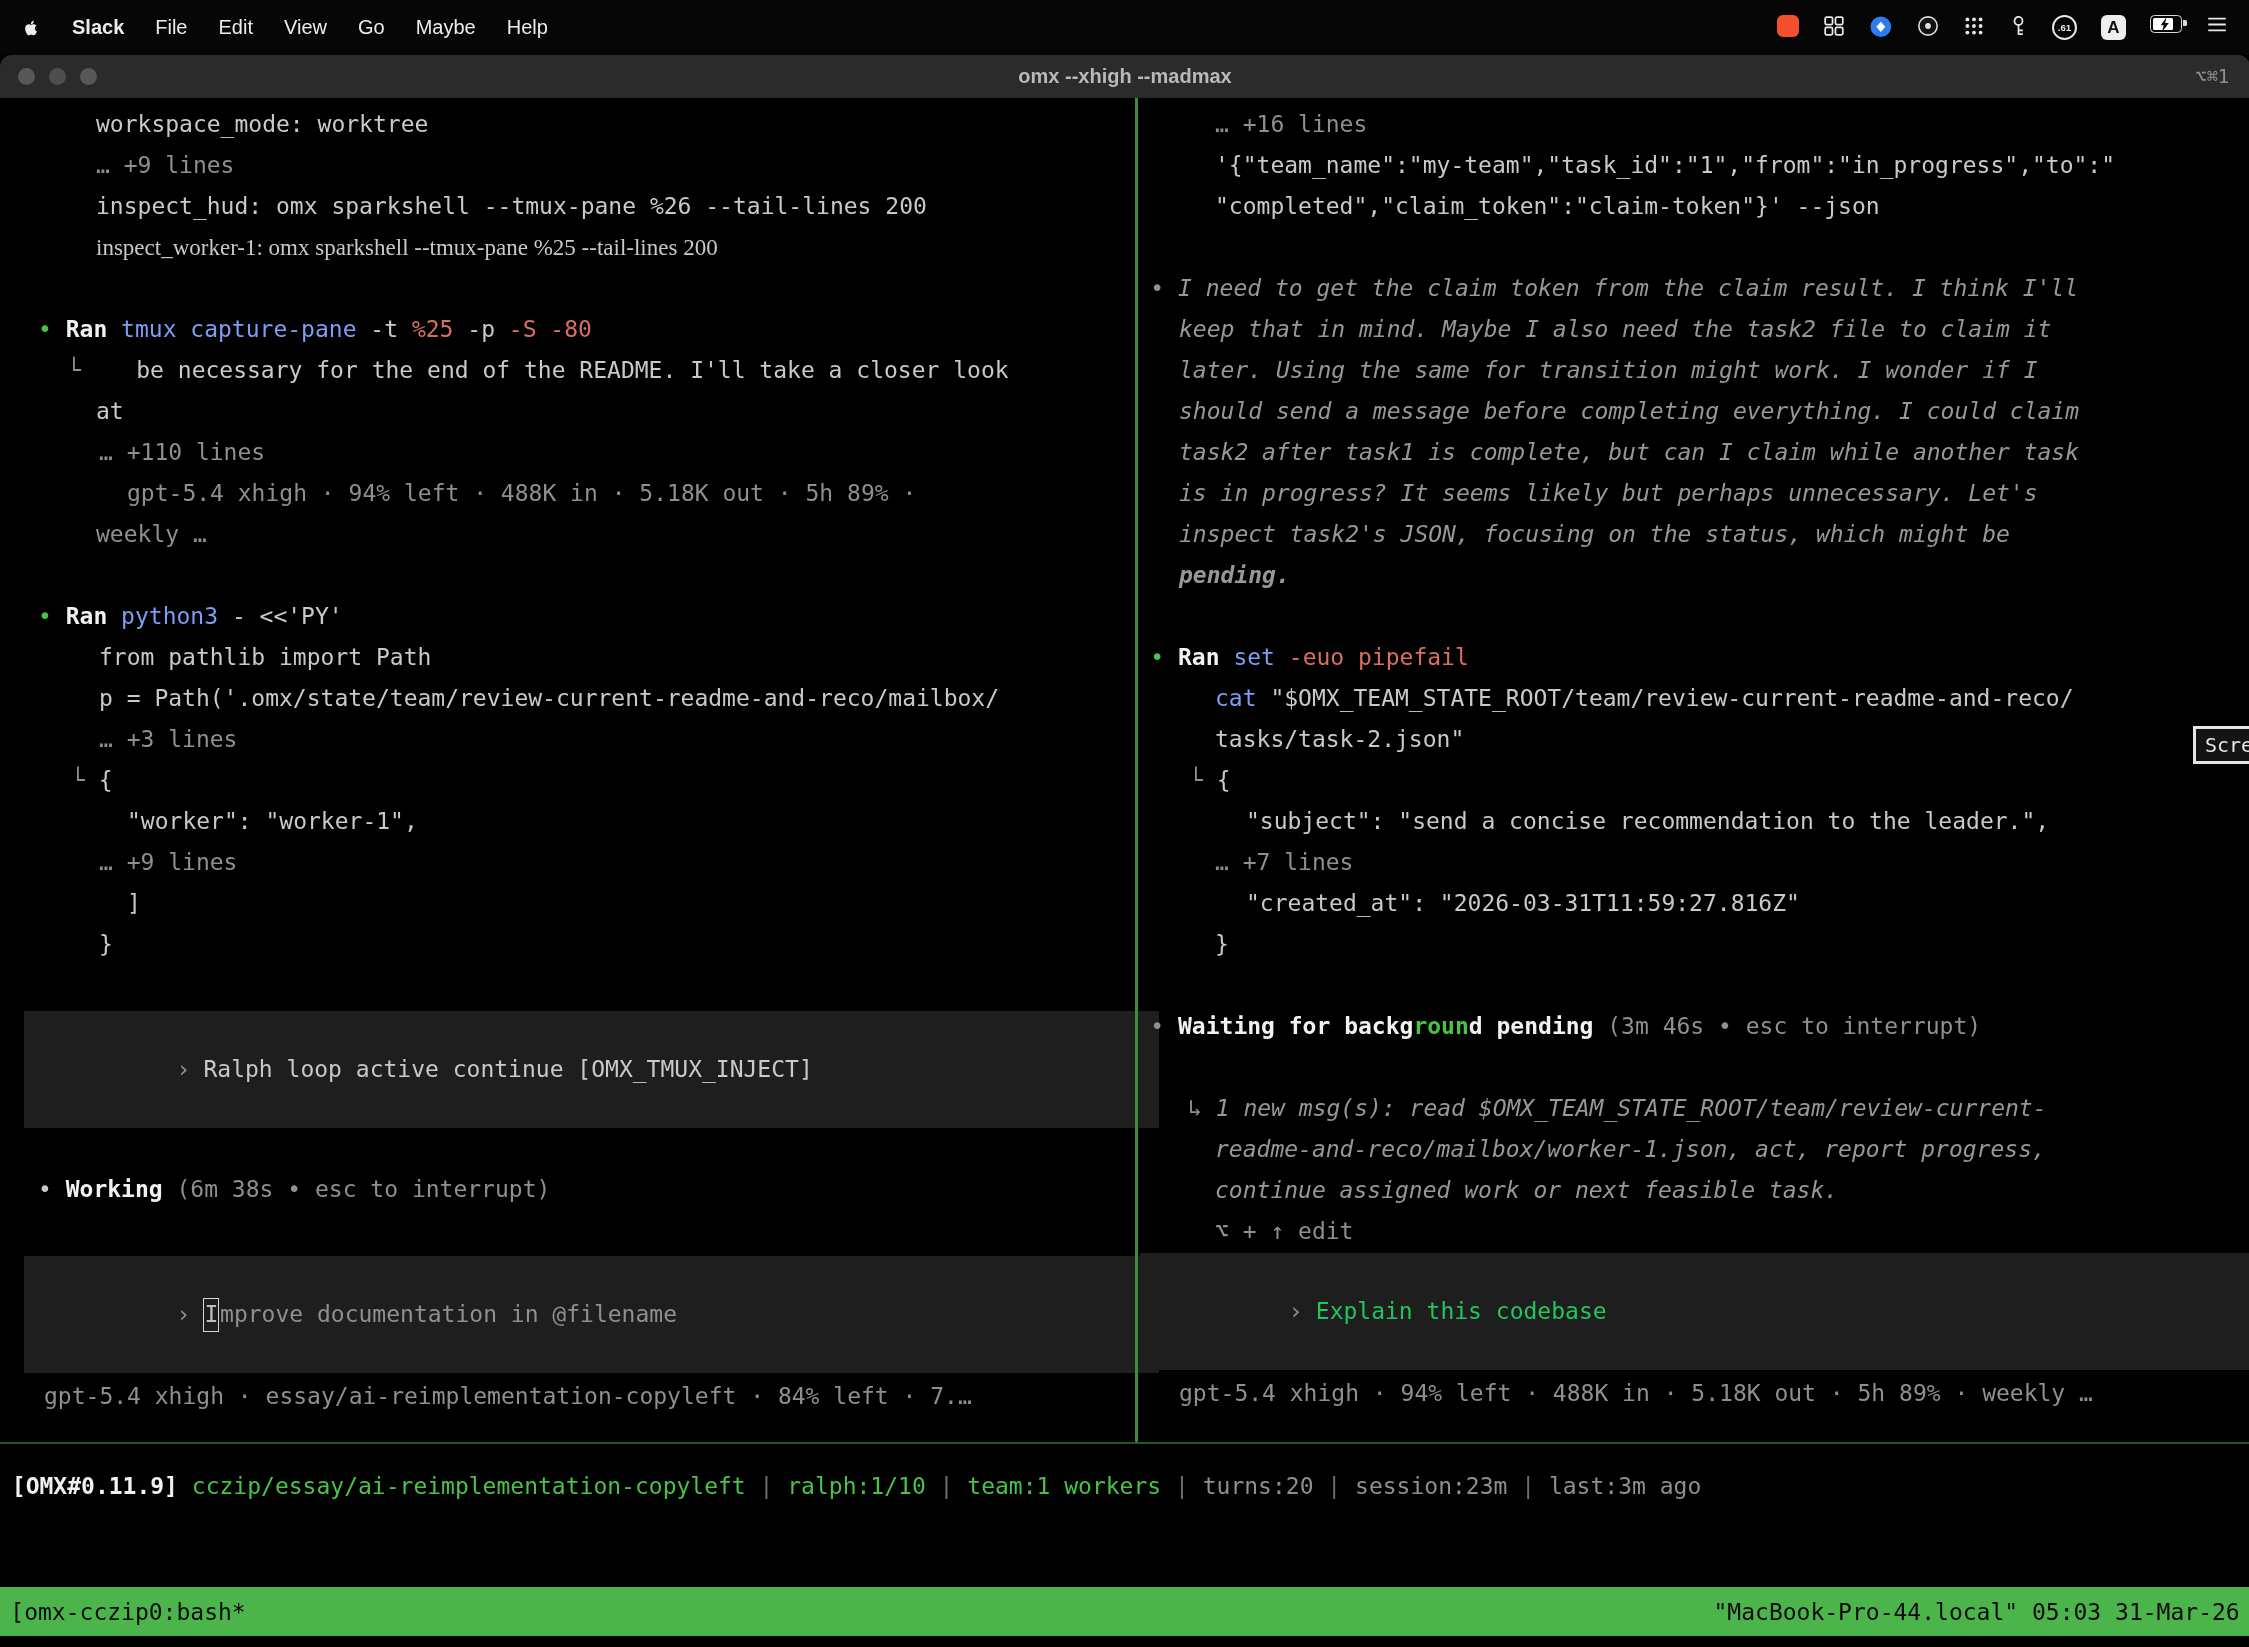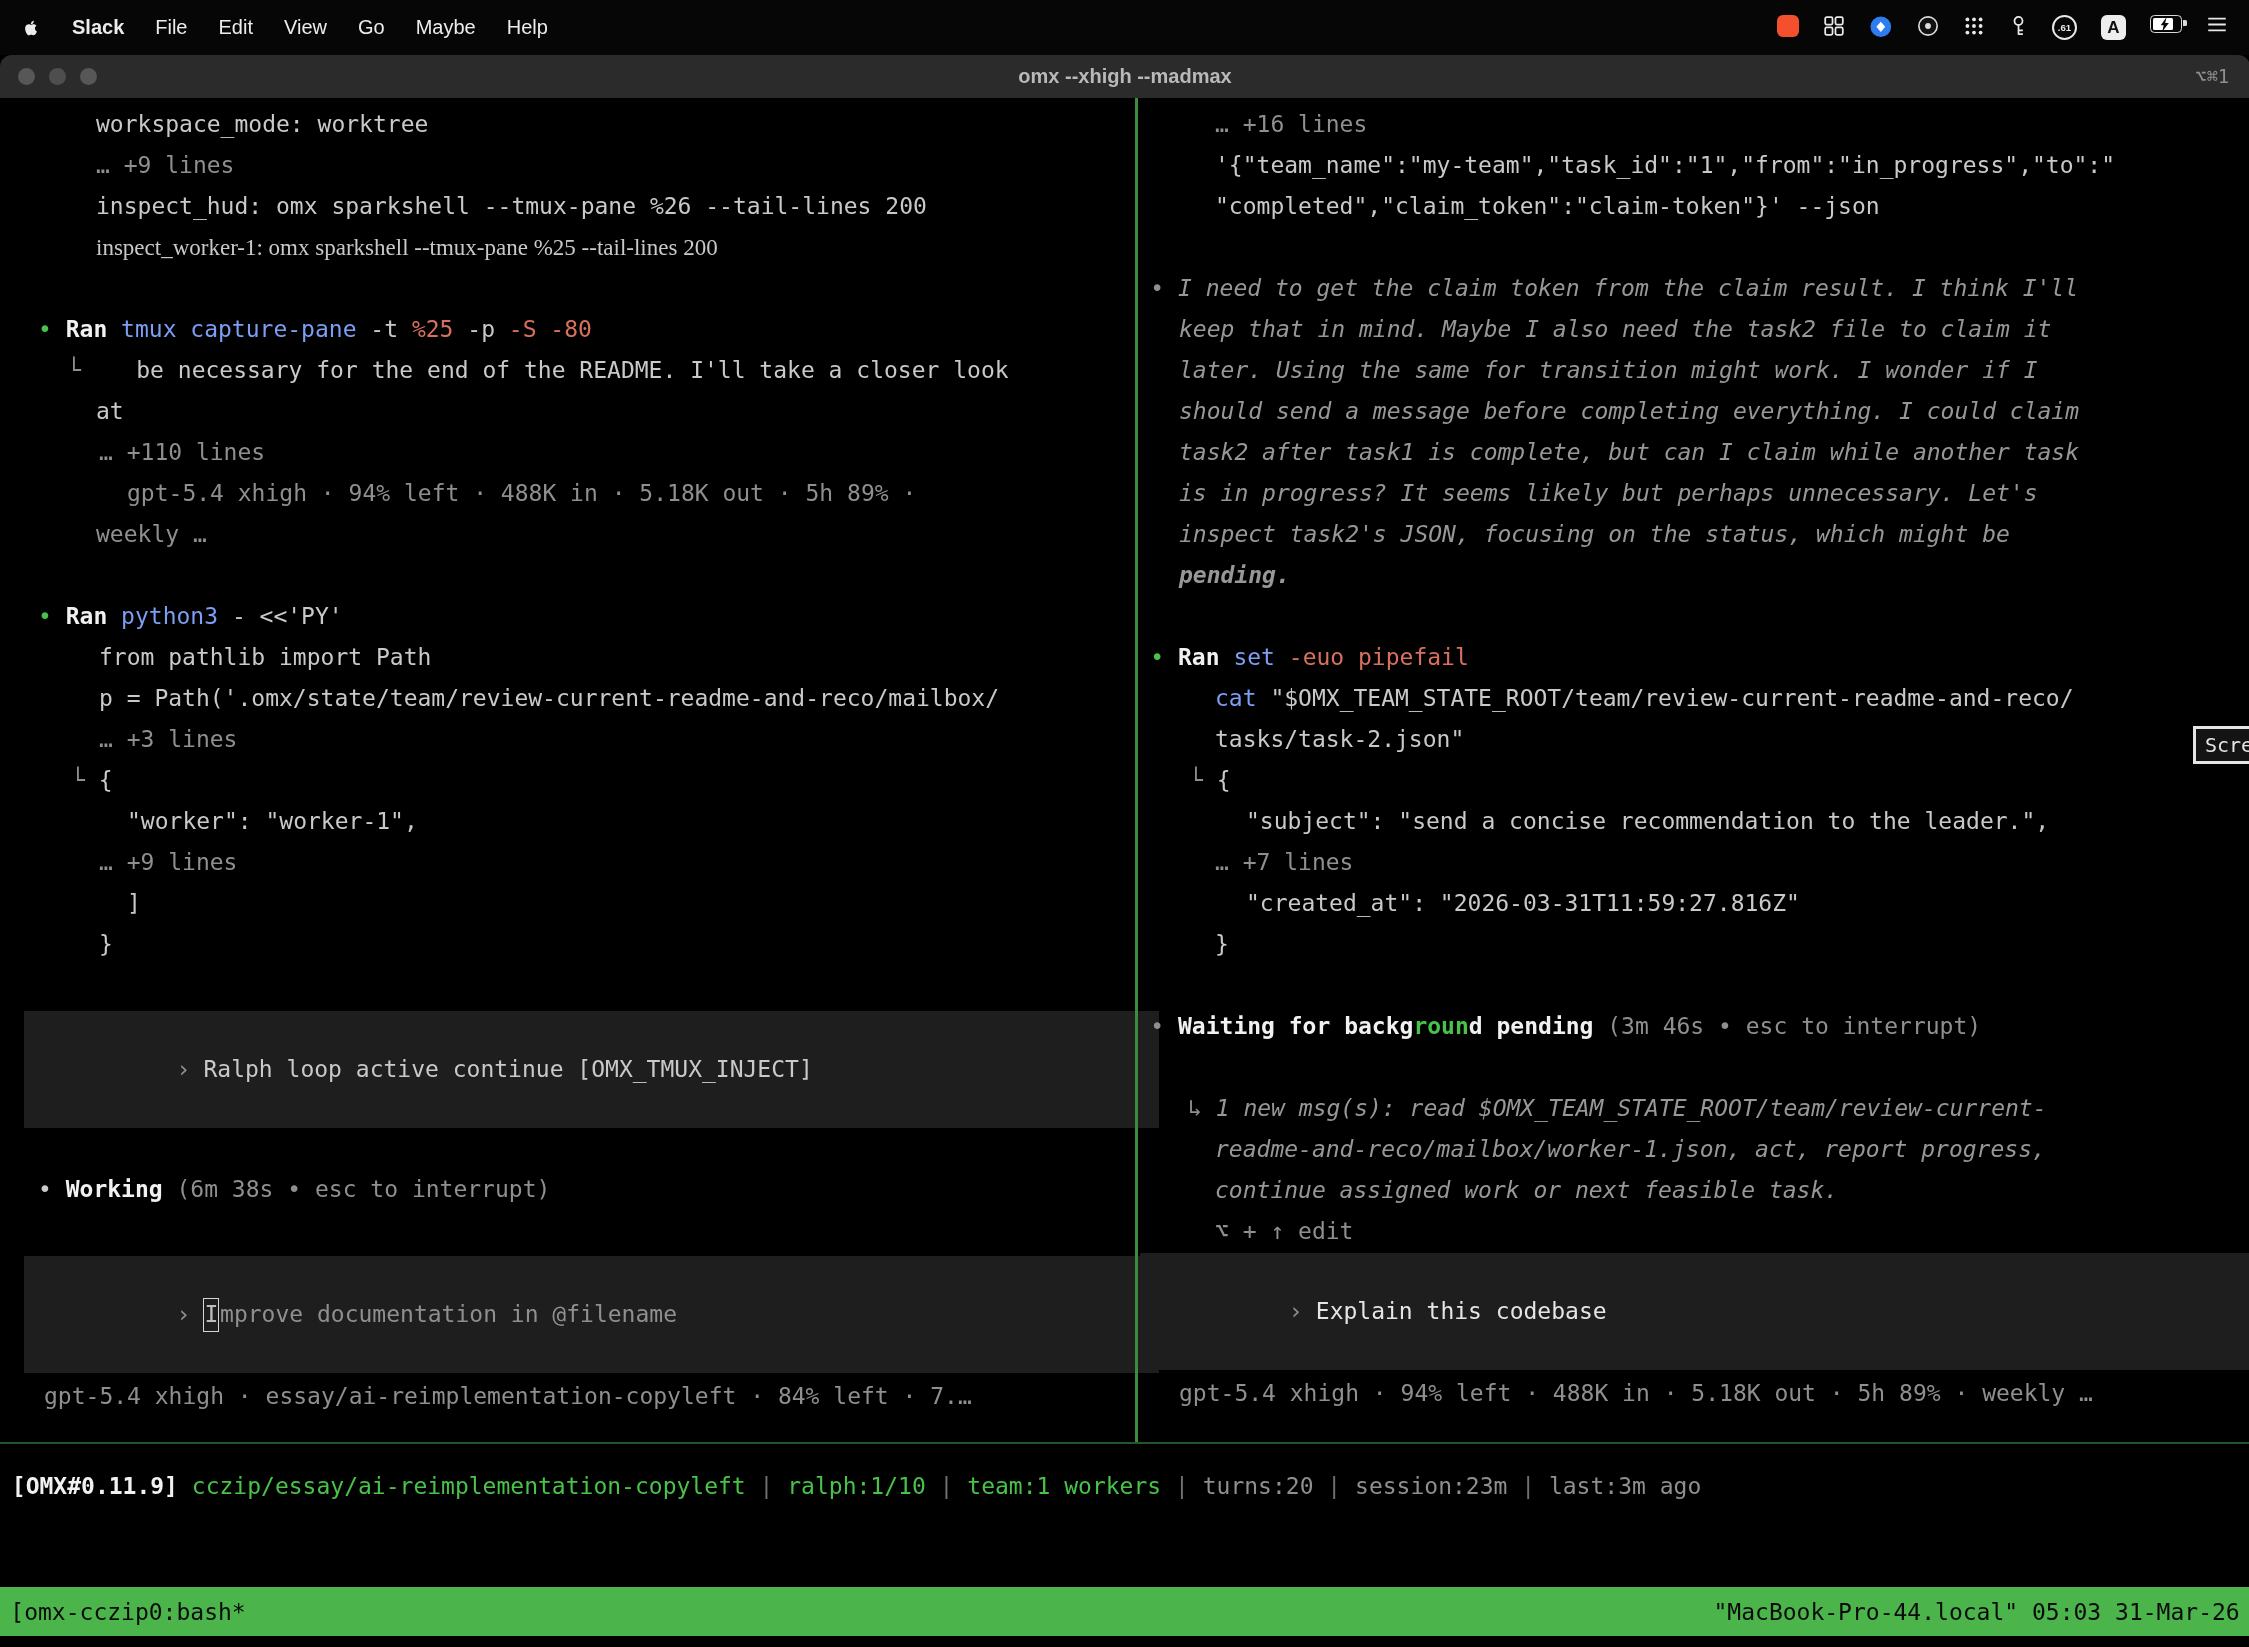--- a/index.html
+++ b/index.html
@@ -41,21 +41,21 @@
   
   .term{position:absolute;top:97px;left:0;right:0;bottom:0;background:#000;font-size:23px;color:#c9c9c9;}
   .pane{position:absolute;top:0;padding-top:6.6px;overflow:hidden;height:1345px;}
   .pane.left{left:0;width:1135px;margin-left:24px;}
   .pane.right{left:1140px;right:0;}
   .divider-v{position:absolute;left:1135px;top:0;width:3px;height:1345px;background:#3c8c3c;z-index:2;}
   .divider-h{position:absolute;left:0;top:1345px;width:100%;height:2.2px;background:#245724;}
 
   .tline{height:41px;line-height:41px;white-space:pre;overflow:hidden;}
   .seg.fg{color:#c9c9c9;}
-  .seg.fg2{color:#e5e5e5;}
+  .seg.fg2{color:#22c55e;}
   .seg.dim{color:#8f8f8f;}
   .seg.dim2{color:#6f6f6f;}
   .seg.bold{color:#f1f1f1;font-weight:700;}
   .seg.blue{color:#7d9ef5;}
   .seg.red{color:#d9705f;}
   .seg.green{color:#49c249;}
   .seg.greenbold{color:#49c249;font-weight:700;}
   .seg.italic{color:#979797;font-style:italic;}
 
   .band{background:#1e1e1e;display:flex;align-items:center;width:100%;}

